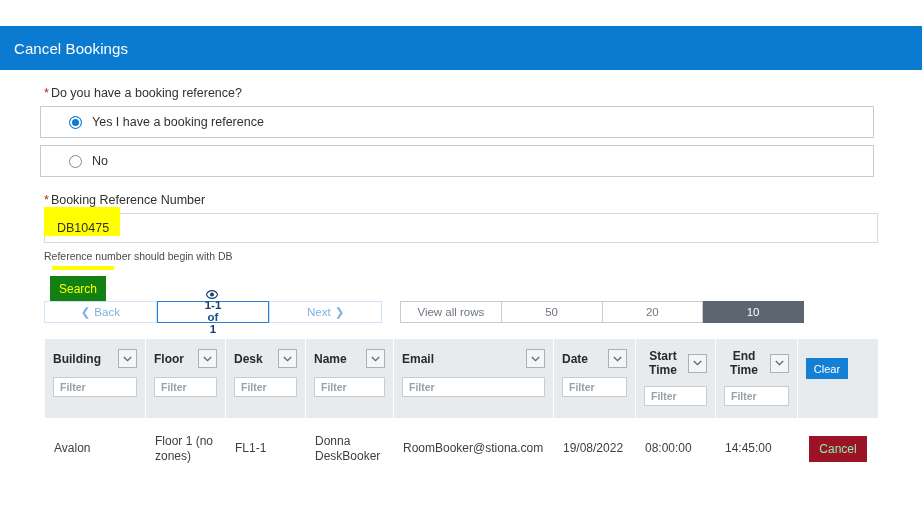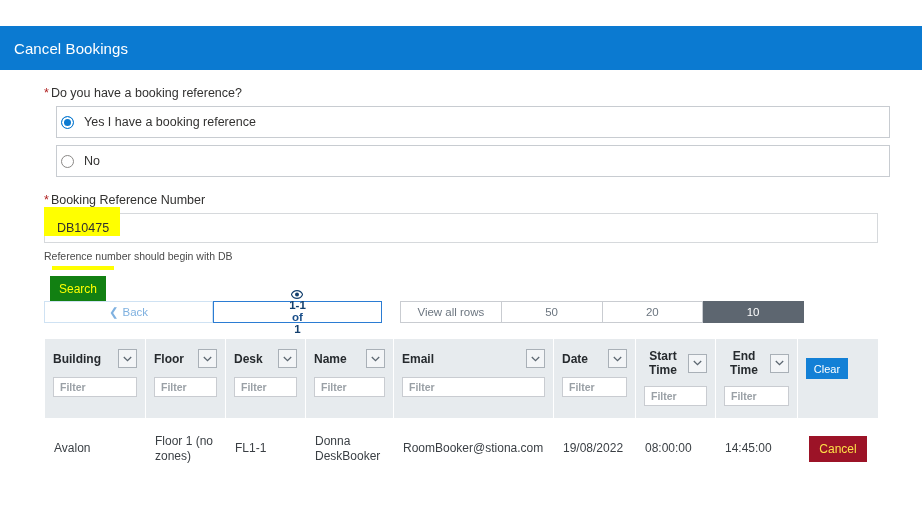--- a/index.html
+++ b/index.html
@@ -25,23 +25,23 @@
 
   
   .form { position: absolute; left: 0; top: 70px; width: 922px; }
 
   .field-label {
     font-size: 12.5px; color: #323130; margin: 16px 0 6px 44px;
   }
   .field-label .req { color: #b02020; margin-right: 2px; }
 
   .opt-box {
-    margin-left: 56px; width: 834px; height: 32px;
+    margin-left: 40px; width: 834px; height: 32px;
     border: 1px solid #c8ccd1; background:#fff;
-    display: flex; align-items: center; padding-left: 4px;
+    display: flex; align-items: center; padding-left: 28px;
     margin-bottom: 7px;
   }
   .radio {
     width: 13px; height: 13px; border-radius: 50%;
     border: 1px solid #8a8886; background: #fff;
     margin-right: 10px; flex: 0 0 auto;
   }
   .radio.checked { background: #0b7ad1; border-color: #0b7ad1; box-shadow: inset 0 0 0 2px #fff; }
   .opt-box .opt-text { font-size: 12.5px; color: #323130; }
 
@@ -136,21 +136,21 @@
     border: none; cursor: pointer;
     display: flex; align-items: center; justify-content: center;
   }
   .tbody-cell {
     background: #ffffff; border: 1px solid #e4e7ea;
     padding: 10px 9px; height: 60px;
     font-size: 12px; color: #3a3f44; line-height: 15px;
     vertical-align: middle;
   }
   .cancel-btn {
-    width: 58px; height: 26px; background: #9c1327; color: #fde047;
+    width: 58px; height: 26px; background: #9c1327; color: #86efac;
     font-size: 12px; border: none; cursor: pointer;
     display: flex; align-items: center; justify-content: center;
     margin: 0 auto;
   }
   .act-cell { text-align: center; }
 </style>
 </head>
 <body>
 
 <div class="page">
@@ -205,20 +205,24 @@
       <div class="pg-btn center">
         <span class="eye">
           <svg width="12" height="9" viewBox="0 0 12 9">
             <path d="M6 0.6C3.2 0.6 1 3 0.4 4.5 1 6 3.2 8.4 6 8.4s5-2.4 5.6-3.9C11 3 8.8 0.6 6 0.6z" fill="none" stroke="#14406e" stroke-width="1.1"></path>
             <circle cx="6" cy="4.5" r="2" fill="#14406e"></circle>
           </svg>
         </span>
         <span class="bold">1-1</span>
         <span class="lite"> of </span>
         <span class="bold">1</span>
+      </div>
+      <div class="pg-btn">
+        <span>Next</span>
+        <span style="margin-left:4px;">❯</span>
       </div>
     </div>
 
     <div class="pg-right">
       <div class="rows-btn">View all rows</div>
       <div class="rows-btn">50</div>
       <div class="rows-btn">20</div>
       <div class="rows-btn active">10</div>
     </div>
   </div>

